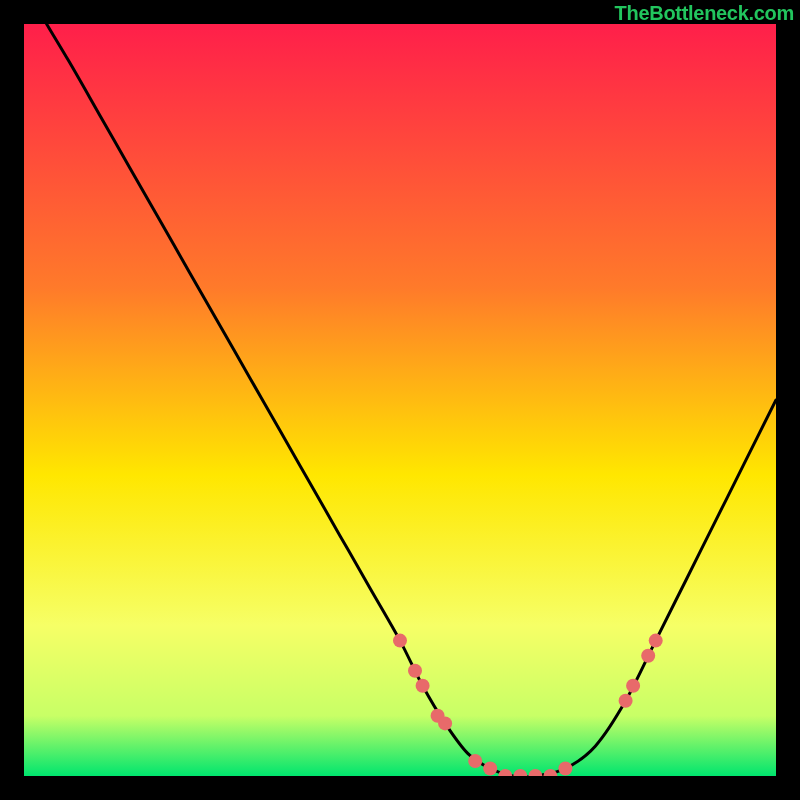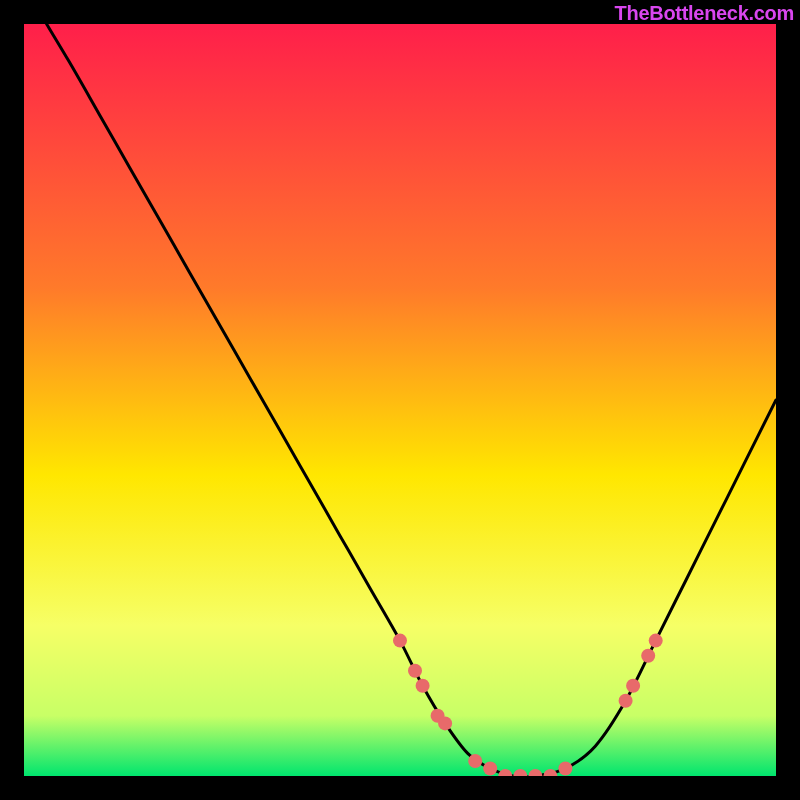--- a/index.html
+++ b/index.html
@@ -25,21 +25,21 @@
     width: 752px;
     height: 752px;
   }
   .attribution {
     position: absolute;
     top: 2px;
     right: 6px;
     font-family: Arial, Helvetica, sans-serif;
     font-size: 20px;
     font-weight: 600;
-    color: #d946ef;
+    color: #22c55e;
     letter-spacing: -0.3px;
   }
   svg {
     display: block;
   }
 </style>
 </head>
 <body>
 
 <div class="frame">

